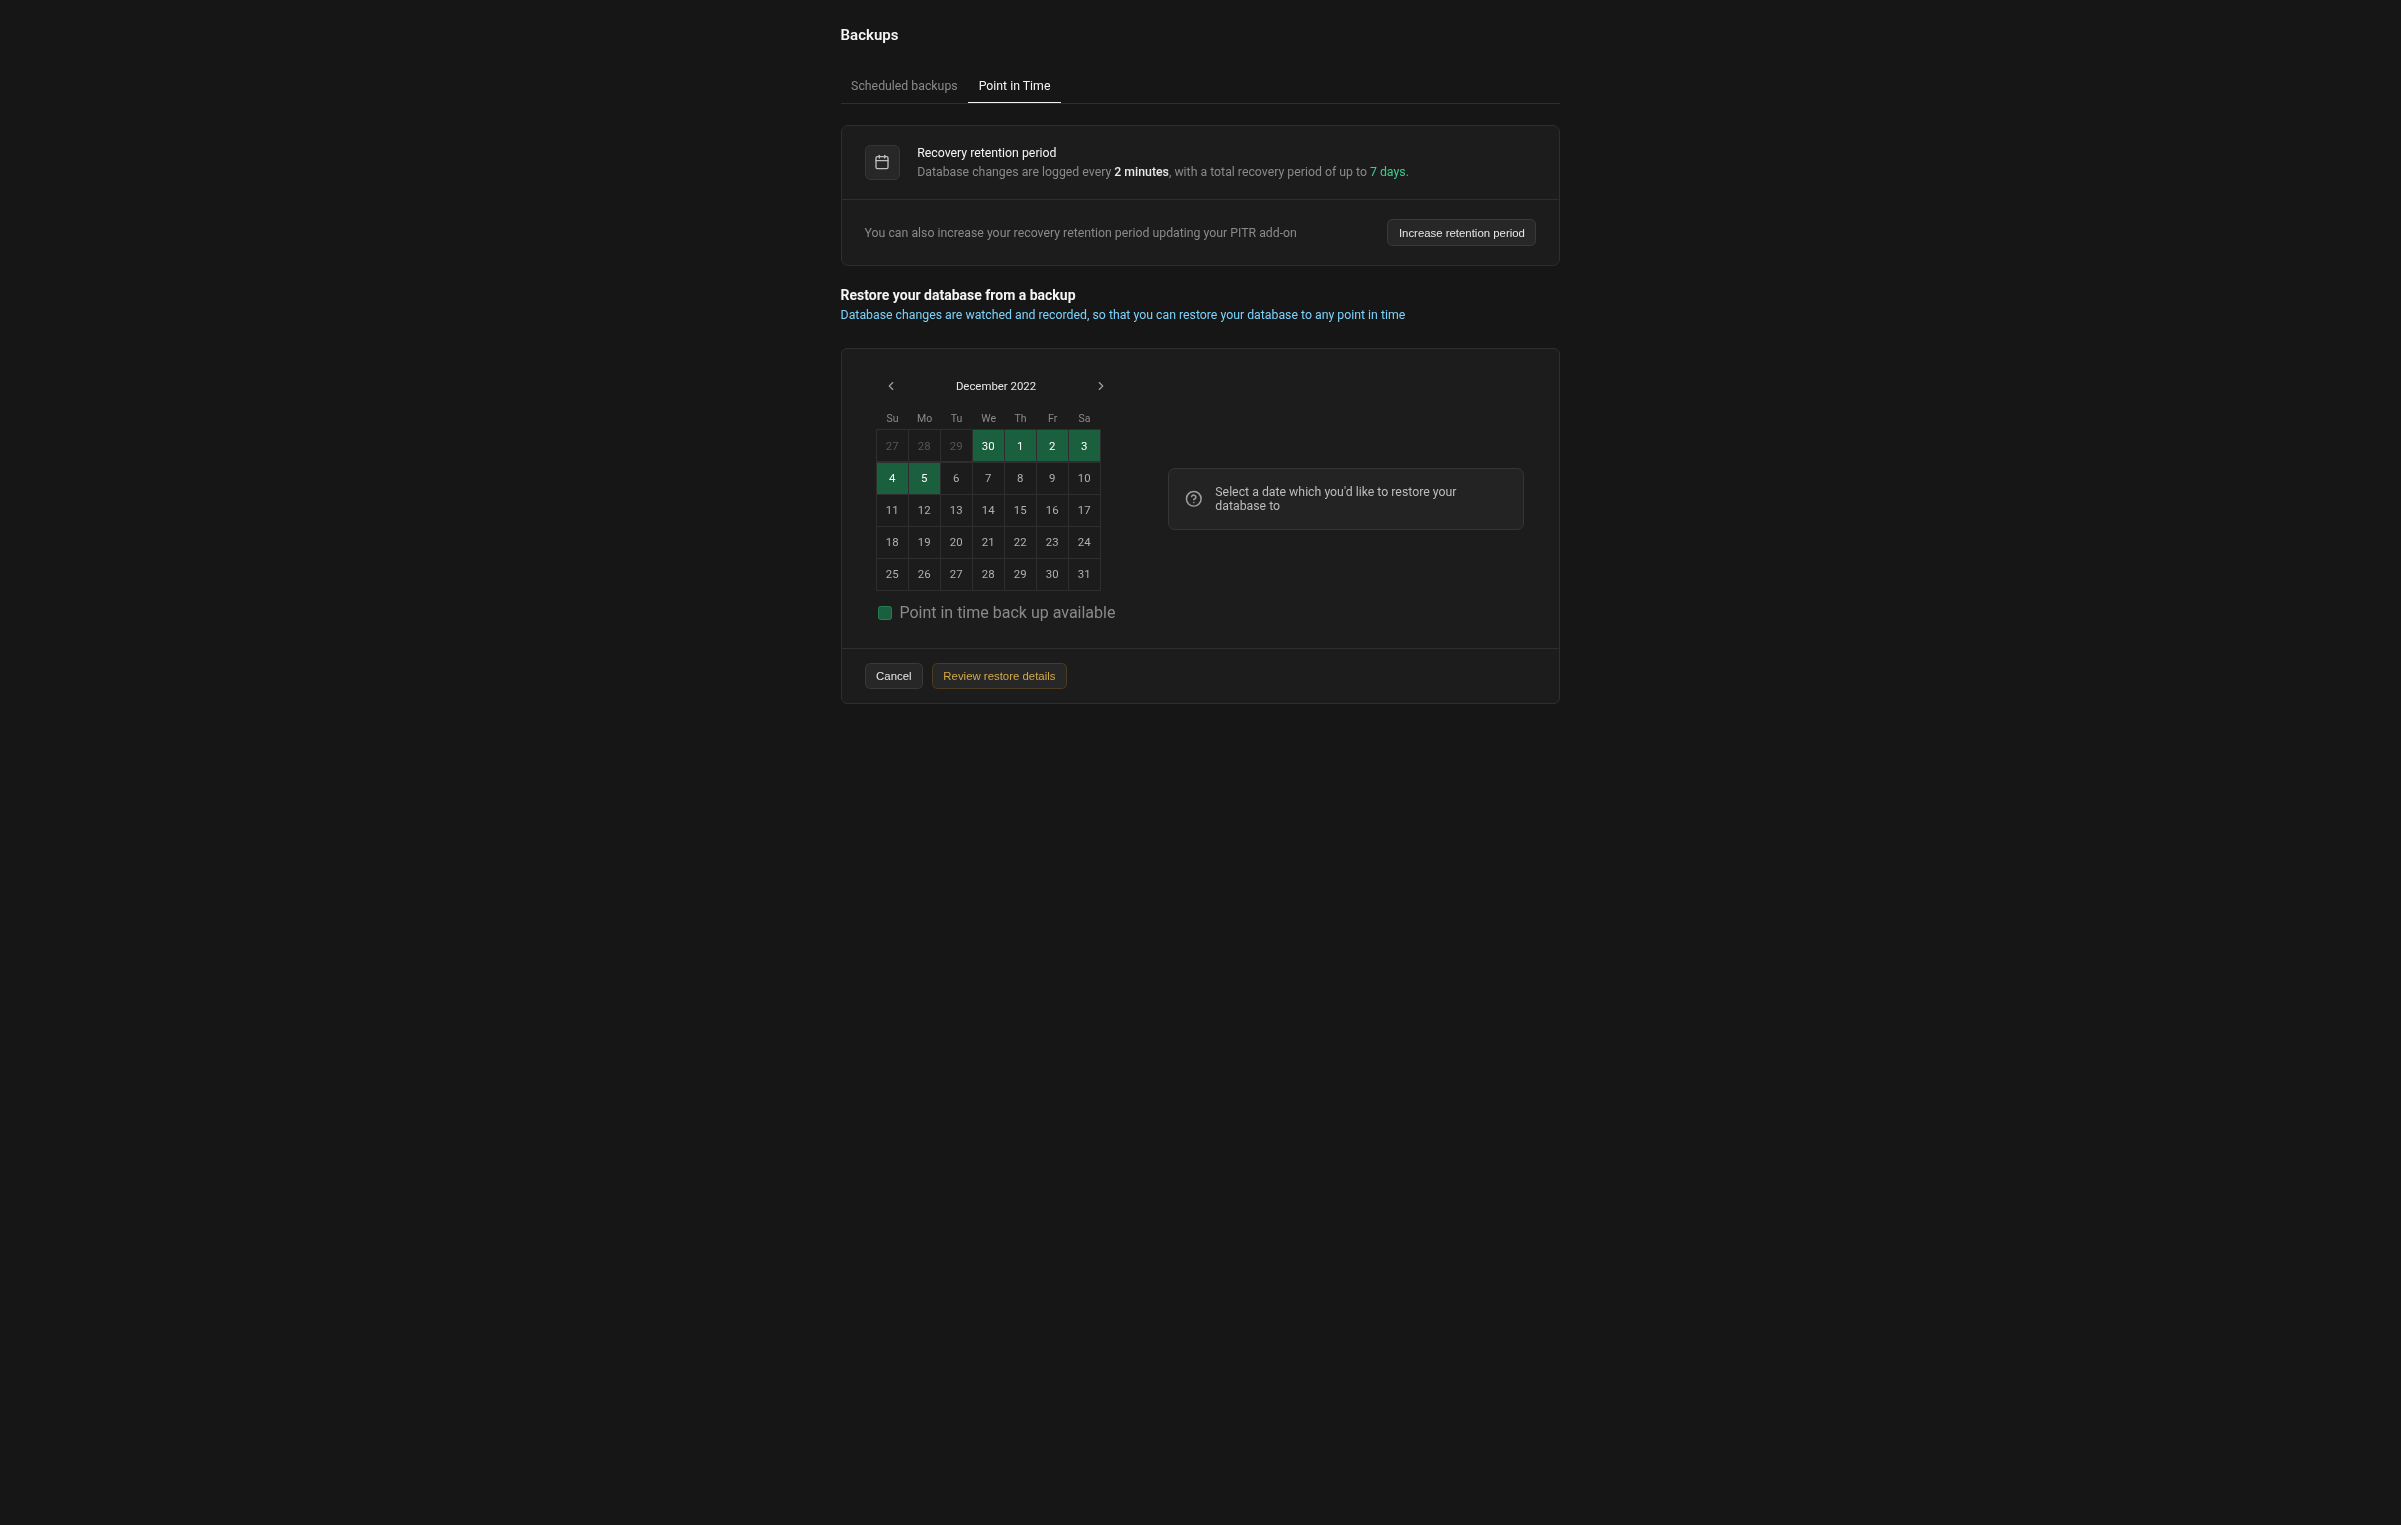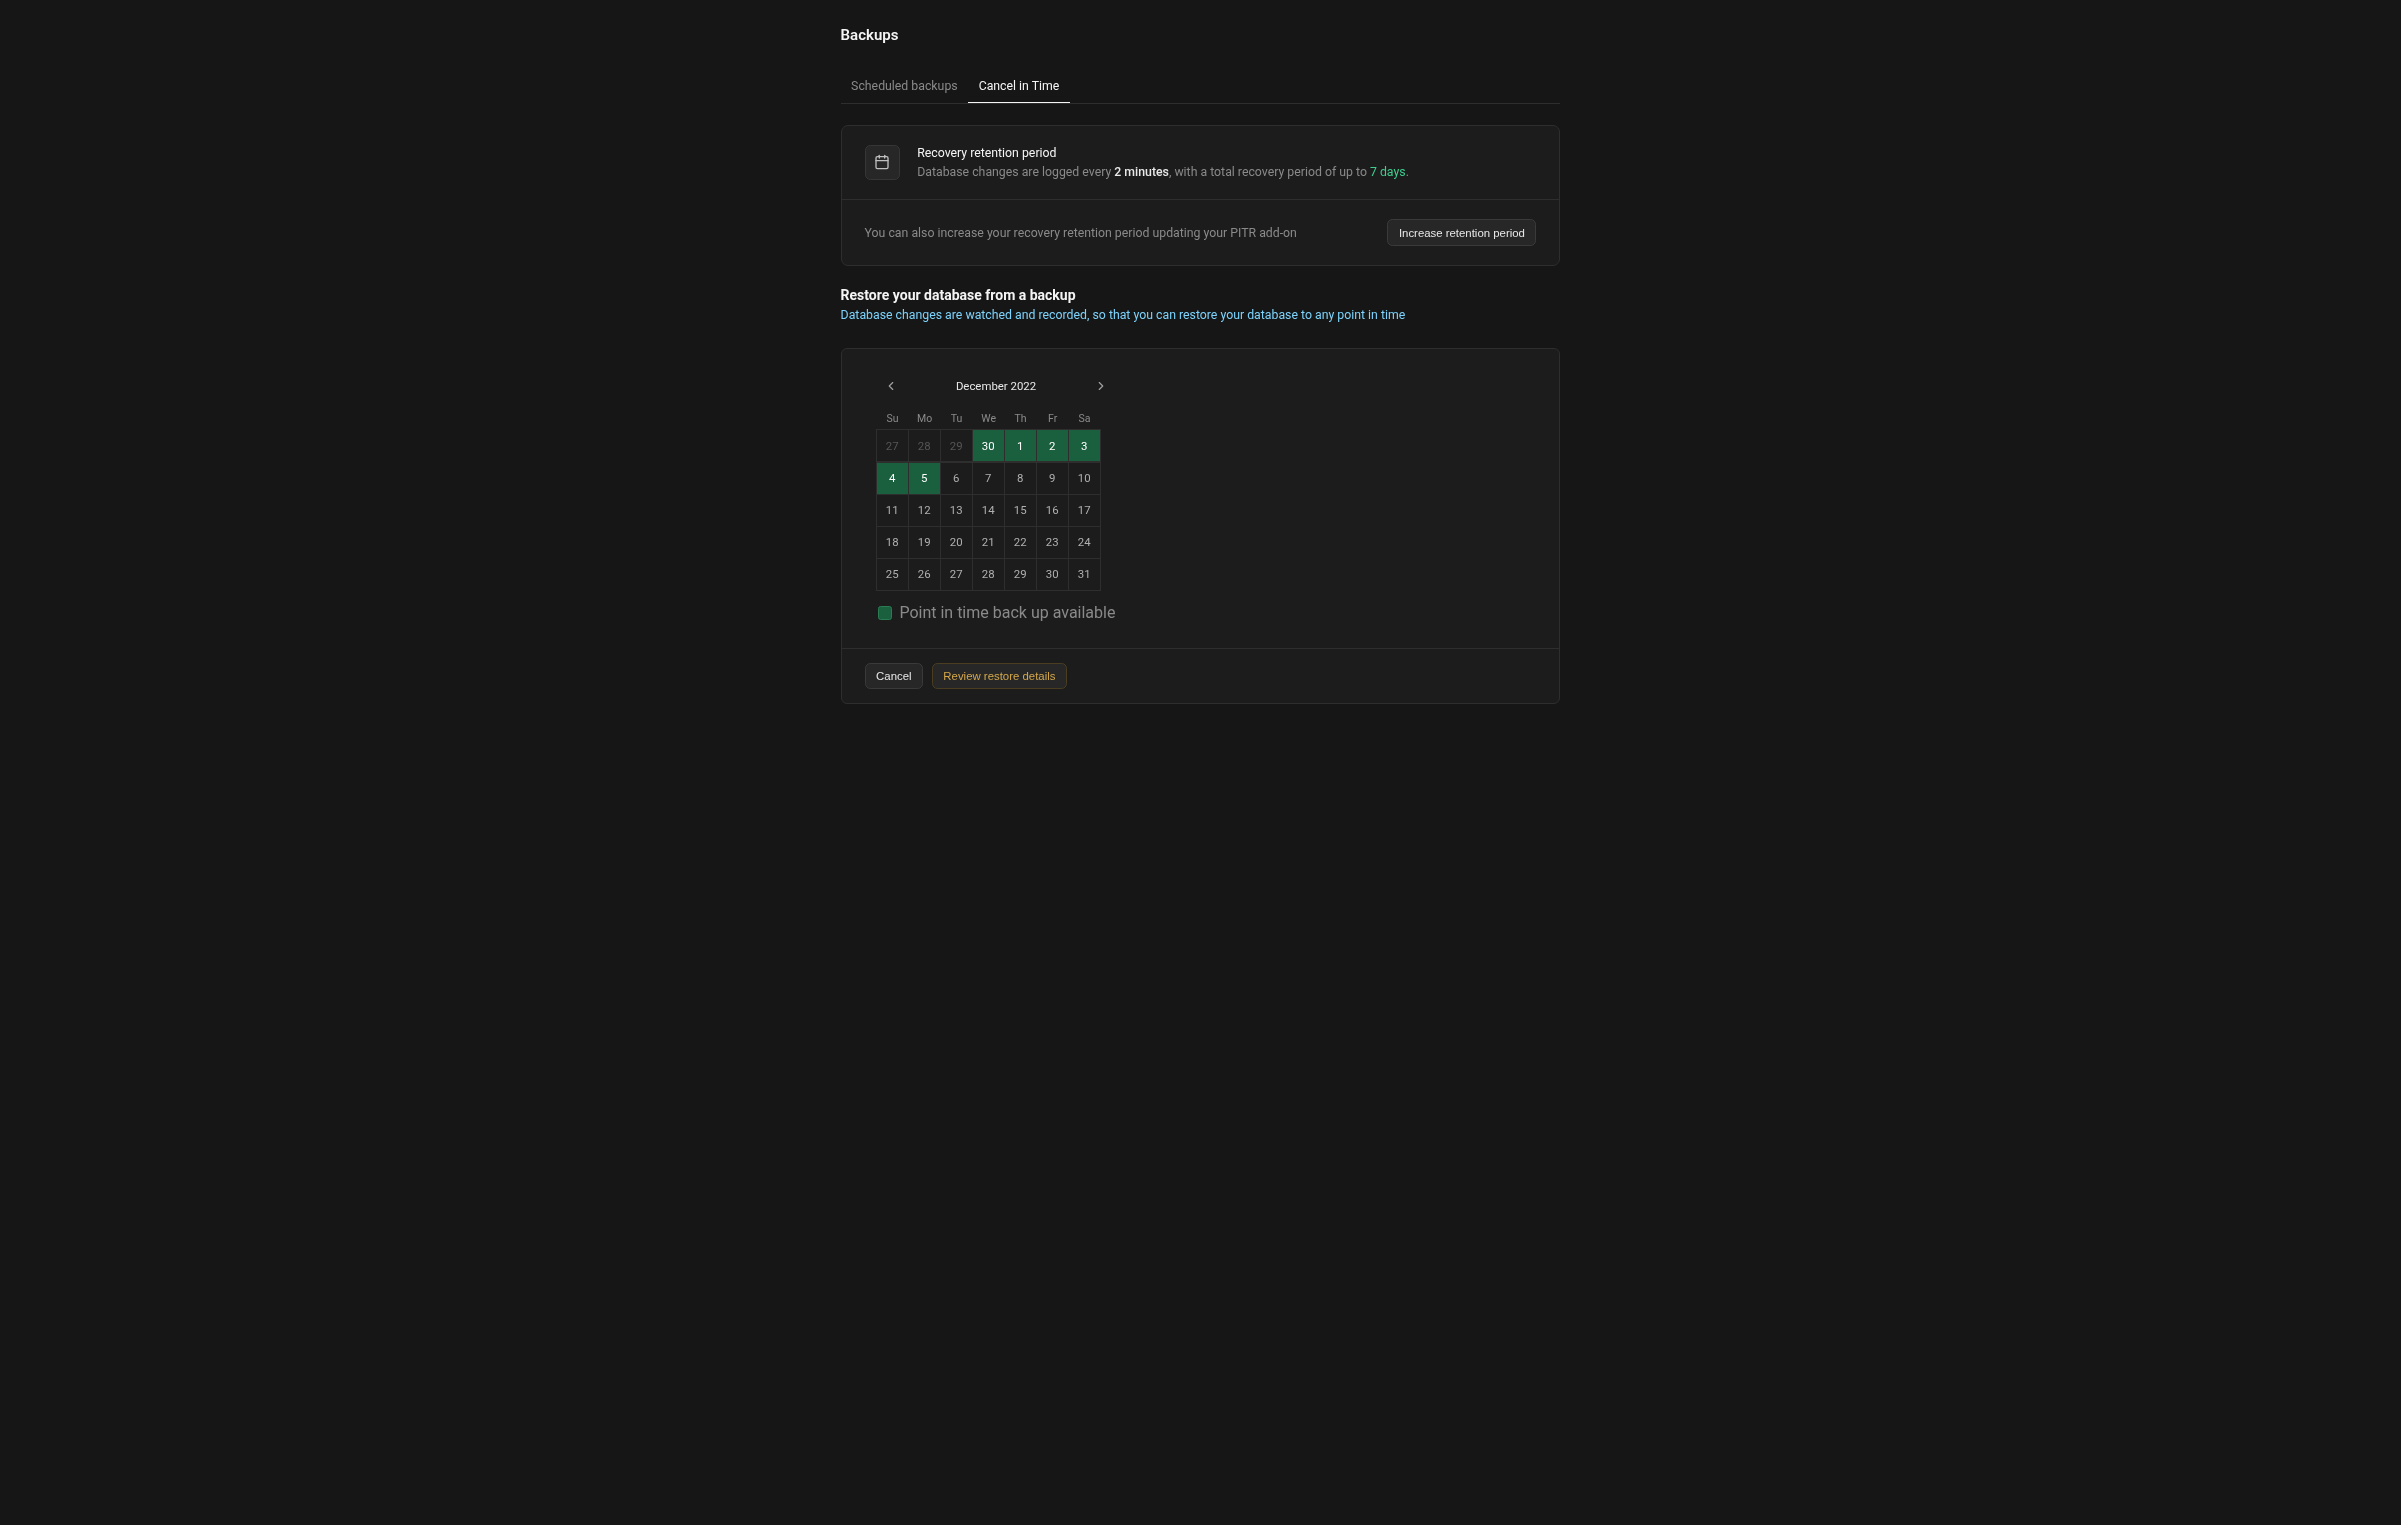--- a/index.html
+++ b/index.html
@@ -224,21 +224,21 @@
     }
   </style>
 </head>
 <body>
 
 <div class="container">
   <h1 class="page-title">Backups</h1>
 
   <div class="tabs">
     <div class="tab">Scheduled backups</div>
-    <div class="tab active">Cancel in Time</div>
+    <div class="tab active">Point in Time</div>
   </div>
 
   <div class="card">
     <div class="card-section">
       <div class="icon-box">
         <svg width="16" height="16" viewBox="0 0 24 24" fill="none" stroke-width="2" stroke-linecap="round" stroke-linejoin="round">
           <rect x="3" y="4" width="18" height="18" rx="2" ry="2"></rect>
           <line x1="16" y1="2" x2="16" y2="6"></line>
           <line x1="8" y1="2" x2="8" y2="6"></line>
           <line x1="3" y1="10" x2="21" y2="10"></line>
@@ -321,20 +321,28 @@
             <div class="cal-cell">29</div>
             <div class="cal-cell">30</div>
             <div class="cal-cell">31</div>
           </div>
         <div class="legend">
           <span class="legend-swatch"></span>
           <span class="legend-text">Point in time back up available</span>
         </div>
       </div>
 
+      <div class="info-box">
+        <svg width="17.6" height="17.6" viewBox="0 0 24 24" fill="none" stroke-width="2" stroke-linecap="round" stroke-linejoin="round">
+          <circle cx="12" cy="12" r="10"></circle>
+          <path d="M9.09 9a3 3 0 0 1 5.83 1c0 2-3 3-3 3"></path>
+          <line x1="12" y1="17" x2="12.01" y2="17"></line>
+        </svg>
+        <span class="info-text">Select a date which you'd like to restore your database to</span>
+      </div>
     </div>
 
     <div class="restore-footer">
       <button class="btn">Cancel</button>
       <button class="btn warn">Review restore details</button>
     </div>
   </div>
 </div>
 
 

